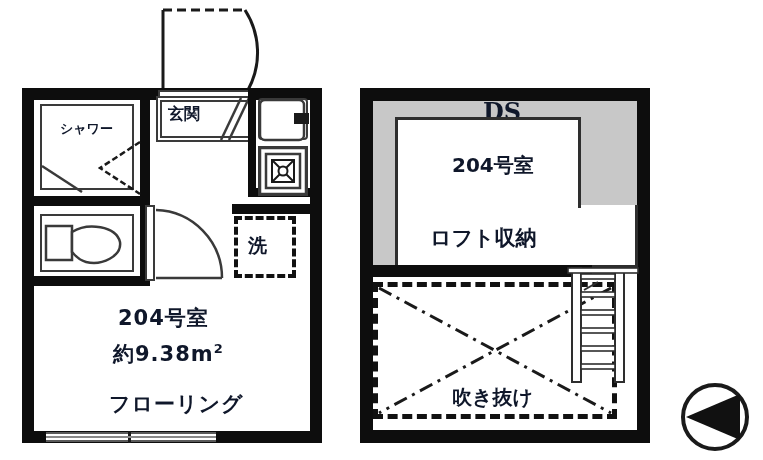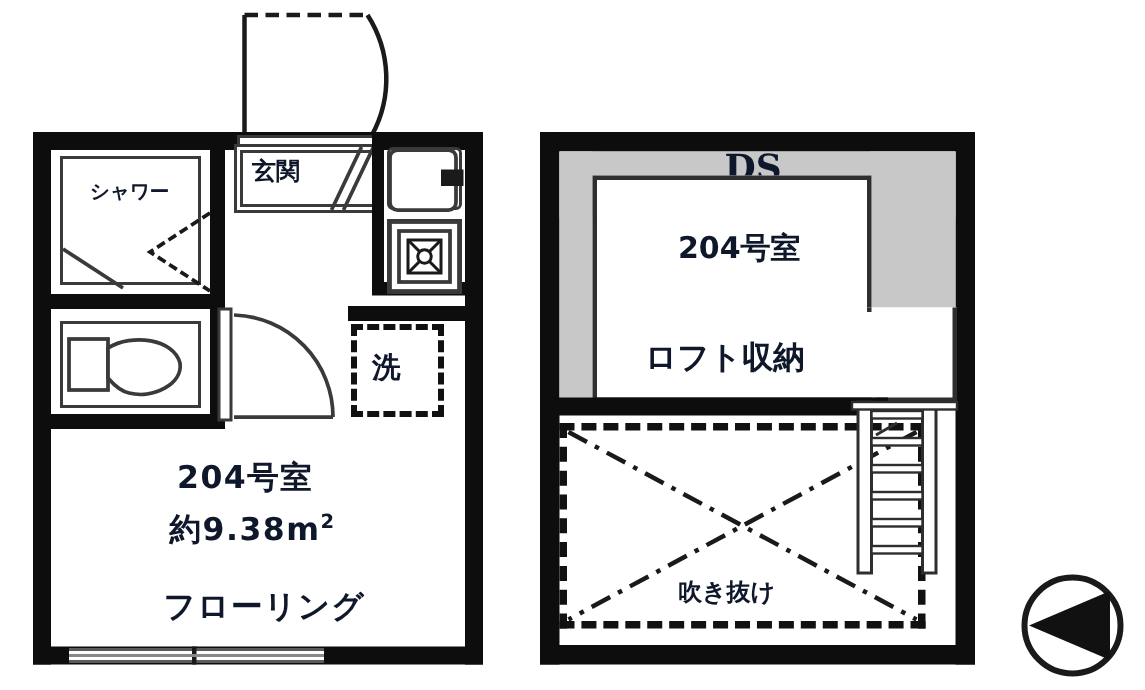--- a/index.html
+++ b/index.html
@@ -178,21 +178,21 @@
     <div class="abs wall" style="left:10px; top:265px; width:232px; height:12px;"></div>
 
     <div class="lbl lbl-md" style="left:102px; top:155px; font-size:20px;">204号室</div>
     <div class="lbl lbl-md" style="left:80px; top:228px; font-size:21px;text-align:center;">ロフト収納</div>
 
     <div class="dashbox-thick" style="left:23px; top:282px; width:244px; height:137px;"></div>
     <svg class="abs" style="left:23px; top:282px; width:244px; height:137px;">
       <path d="M6,6 L238,131" stroke="#1a1a1a" stroke-width="3" fill="none" stroke-dasharray="14,6,3,6"></path>
       <path d="M238,6 L6,131" stroke="#1a1a1a" stroke-width="3" fill="none" stroke-dasharray="14,6,3,6"></path>
     </svg>
-    <div class="lbl lbl-md" style="left:99px; top:386px; font-size:16px; background:#ffffff; padding:1px 3px;">吹き抜け</div>
+    <div class="lbl lbl-md" style="left:99px; top:386px; font-size:20px; background:#ffffff; padding:1px 3px;">吹き抜け</div>
 
     <svg class="abs" style="left:218px; top:268px; width:74px; height:116px;">
 
       <rect x="4" y="0" width="9" height="114" fill="#ffffff" stroke="#2e2e2e" stroke-width="2"></rect>
       <rect x="47" y="0" width="9" height="114" fill="#ffffff" stroke="#2e2e2e" stroke-width="2"></rect>
 
       <rect x="13" y="6" width="34" height="5" fill="#ffffff" stroke="#2e2e2e" stroke-width="1.6"></rect>
       <rect x="13" y="24" width="34" height="5" fill="#ffffff" stroke="#2e2e2e" stroke-width="1.6"></rect>
       <rect x="13" y="42" width="34" height="5" fill="#ffffff" stroke="#2e2e2e" stroke-width="1.6"></rect>
       <rect x="13" y="60" width="34" height="5" fill="#ffffff" stroke="#2e2e2e" stroke-width="1.6"></rect>

